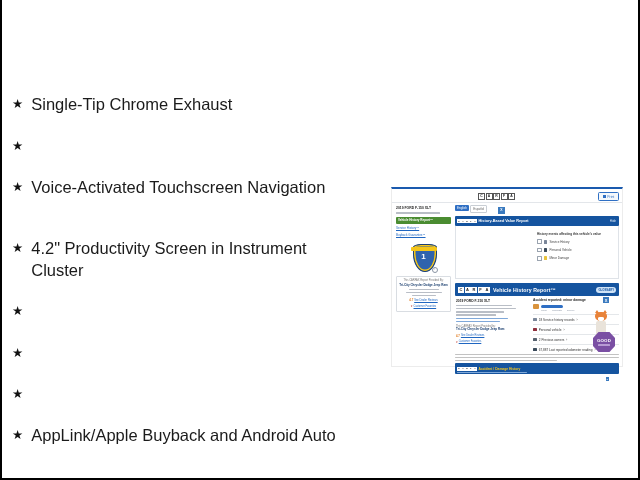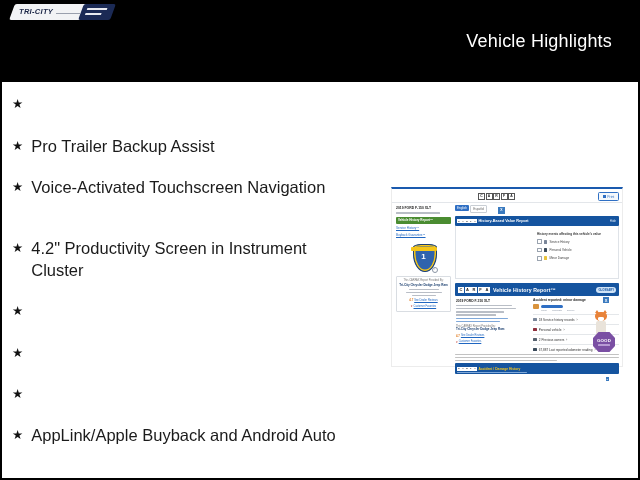--- a/index.html
+++ b/index.html
@@ -138,39 +138,27 @@
   .footer-bar{margin-top:2.5px;height:11px;background:#15549f;border-radius:1px;position:relative;
     display:flex;align-items:center;gap:2px;padding:0 2px;}
   .footer-title{font-size:3.3px;font-weight:bold;color:#f5c61e;}
   .footer-sub{position:absolute;left:2px;bottom:1px;width:70px;height:1.4px;background:#7fa8d9;border-radius:0.5px;}
 </style>
 </head>
 <body>
 
 <div id="canvas">
 
-  <div class="top-band">
-    <div class="dealer-logo">
-      <div class="logo-white"></div>
-      <div class="logo-text">TRI-CITY</div>
-      <div class="logo-rule"></div>
-      <div class="logo-navy">
-        <div class="bar" style="top:4px;width:20px;"></div>
-        <div class="bar" style="top:9px;width:16px;"></div>
-      </div>
-    </div>
-    <div class="vh-title">Vehicle Highlights</div>
-  </div>
 
   <div class="hl-item" style="top:93px;">
     <span class="hl-star">★</span>
+    <span>Single-Tip Chrome Exhaust</span>
   </div>
   <div class="hl-item" style="top:135px;">
     <span class="hl-star">★</span>
-    <span>Pro Trailer Backup Assist</span>
   </div>
   <div class="hl-item" style="top:176px;">
     <span class="hl-star">★</span>
     <span>Voice-Activated Touchscreen Navigation</span>
   </div>
   <div class="hl-item" style="top:237px;">
     <span class="hl-star">★</span>
     <span>4.2" Productivity Screen in Instrument Cluster</span>
   </div>
   <div class="hl-item" style="top:300px;">

